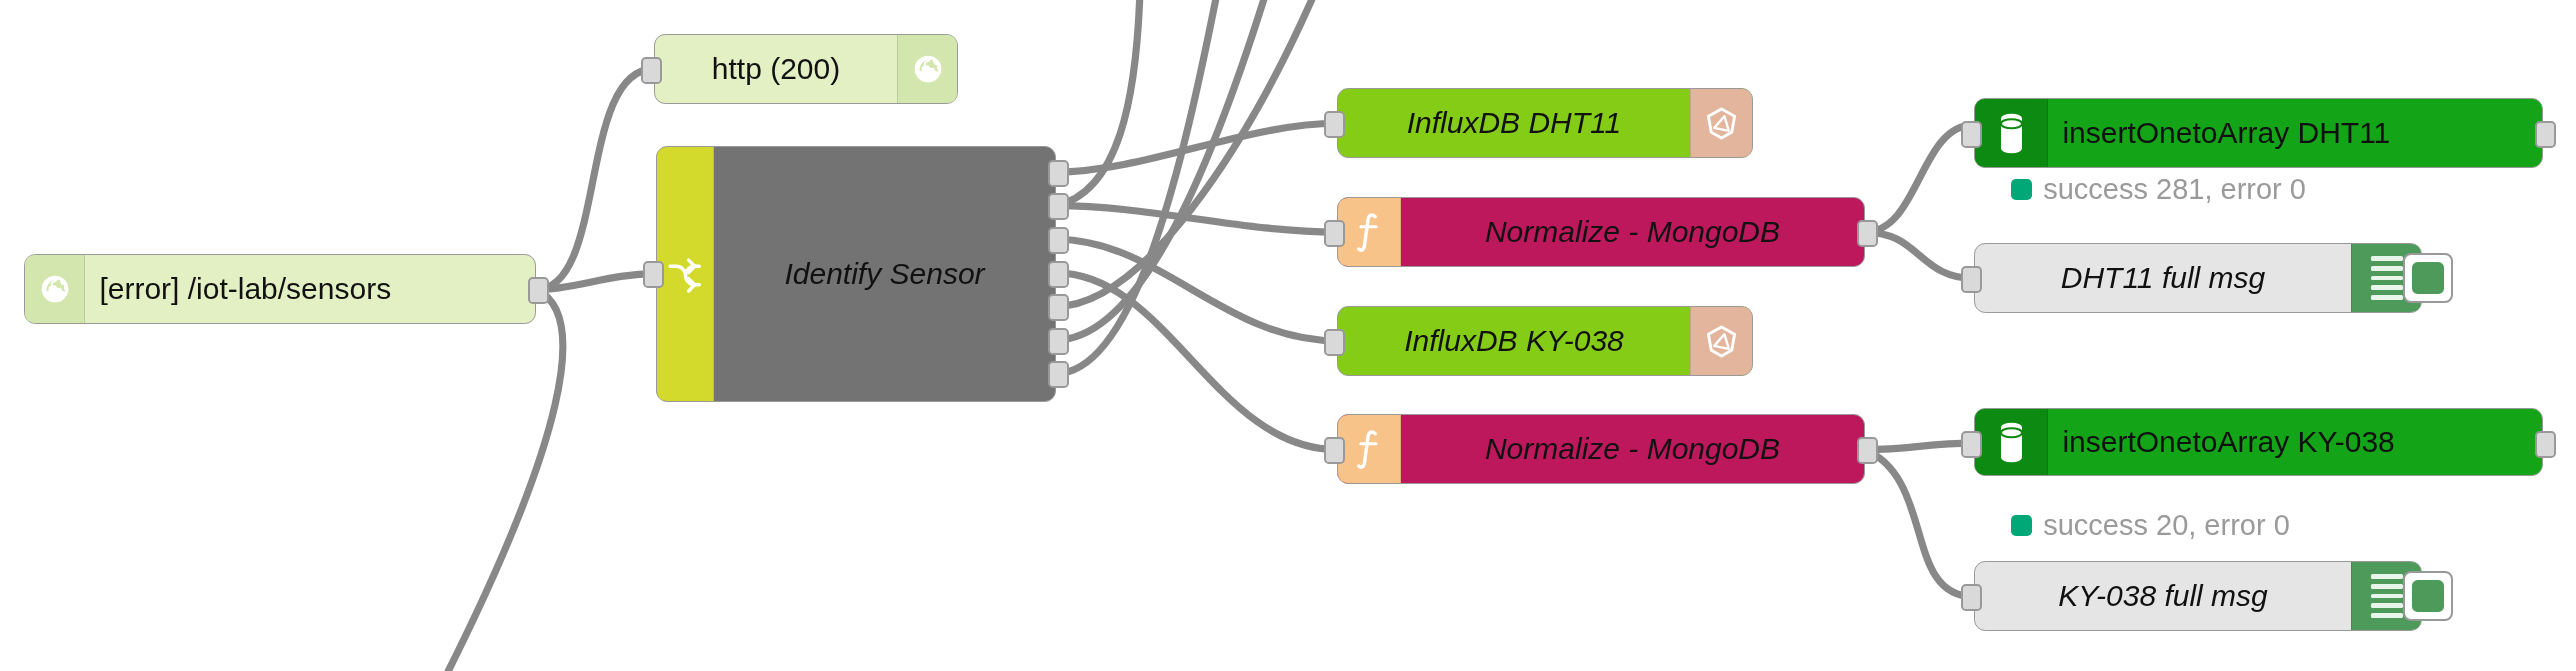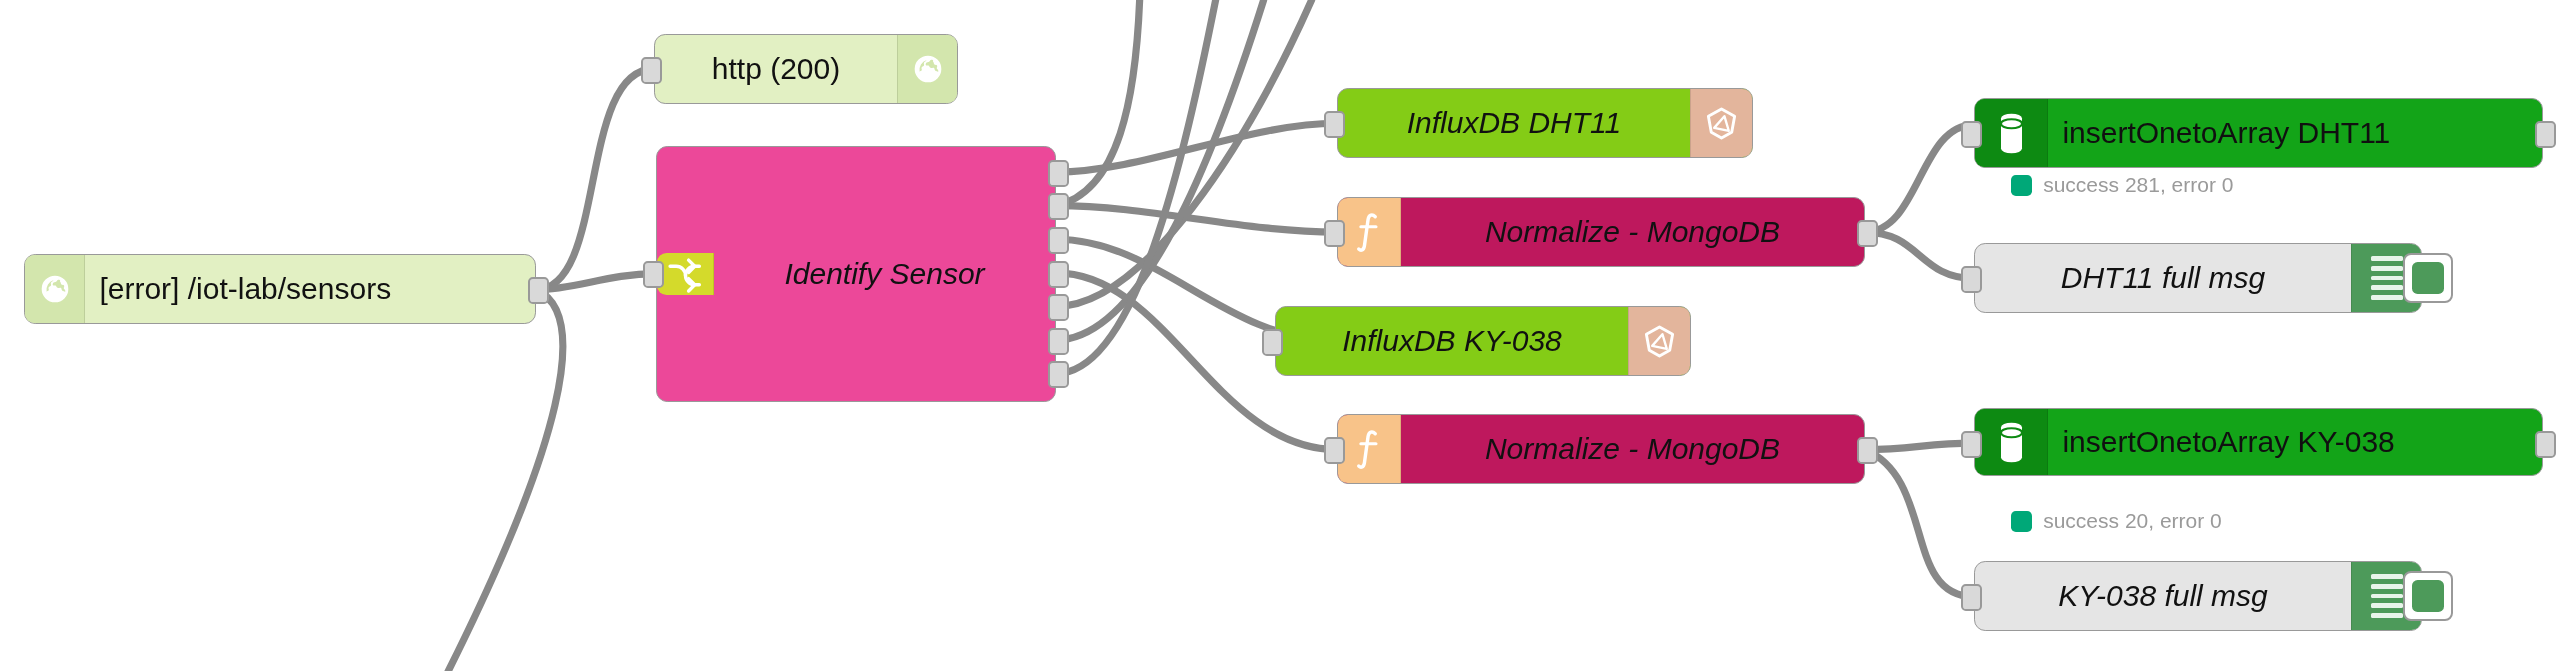--- a/index.html
+++ b/index.html
@@ -88,39 +88,39 @@
     border: 2.4px solid #999999;
     border-radius: 4.8px;
     box-sizing: border-box;
   }
   .port.in  { left: -13.6px; }
   .port.out { right: -13.6px; }
 
   
   .n-http      { background: #e2f0c3; }
   .n-http .hdr { background: #d3e6ad; }
-  .n-switch      { background: #ec4899; align-items: center; }
+  .n-switch      { background: #737373; }
   .n-switch .hdr { background: #d4da2b; }
   .n-influx      { background: #84cc16; }
   .n-influx .hdr { background: #e3b59c; }
   .n-func        { background: #be185d; text-align: right; }
   .n-func .hdr   { background: #f8c389; }
   .n-mongo       { background: #13a418; }
   .n-mongo .hdr  { background: #0d8a12; }
   .n-mongo .node-label { color: #101010; font-style: normal; }
   .n-debug       { background: #e5e5e5; }
   .n-debug .hdr  { background: #4d9a5a; }
 
   
   .status {
     position: absolute;
     display: flex;
     align-items: center;
     gap: 11.2px;
-    font-size: 21px;
+    font-size: 29px;
     color: #9a9a9a;
     white-space: nowrap;
   }
   .status-dot {
     width: 21px;
     height: 21px;
     border-radius: 4.8px;
     background: #00a878;
     flex: 0 0 auto;
   }
@@ -265,21 +265,21 @@
           <path fill="none" stroke="#ffffff" stroke-width="2.4" stroke-linecap="round" d="M13 4 C 11 2, 8.5 2.5, 8 6 L 5.5 24 C 5 27.5, 3 28, 1.5 26.5"></path>
           <line x1="3" y1="11" x2="13.5" y2="11" stroke="#ffffff" stroke-width="2.2" stroke-linecap="round"></line>
         </svg>
       </div>
       <div class="node-label center">Normalize - MongoDB</div>
     </div>
     <div class="port in" style="top:21.6px;"></div>
     <div class="port out" style="top:21.6px;"></div>
   </div>
 
-  <div class="node n-influx" style="left:1275px; top:306px; width:416px; height:70px;">
+  <div class="node n-influx" style="left:1337px; top:306px; width:416px; height:70px;">
     <div class="node-body">
       <div class="node-label center">InfluxDB KY-038</div>
       <div class="icon-box right hdr" style="width:61px;">
         <svg width="35" height="35" viewBox="0 0 24 24">
           <polygon points="12,2 21,7 19,18 12,22 5,18 3,7" fill="none" stroke="#ffffff" stroke-width="2" stroke-linejoin="round"></polygon>
           <path d="M7 15 L14 7 L17 17 Z" fill="none" stroke="#ffffff" stroke-width="1.6" stroke-linejoin="round"></path>
         </svg>
       </div>
     </div>
     <div class="port in" style="top:21.6px;"></div>

